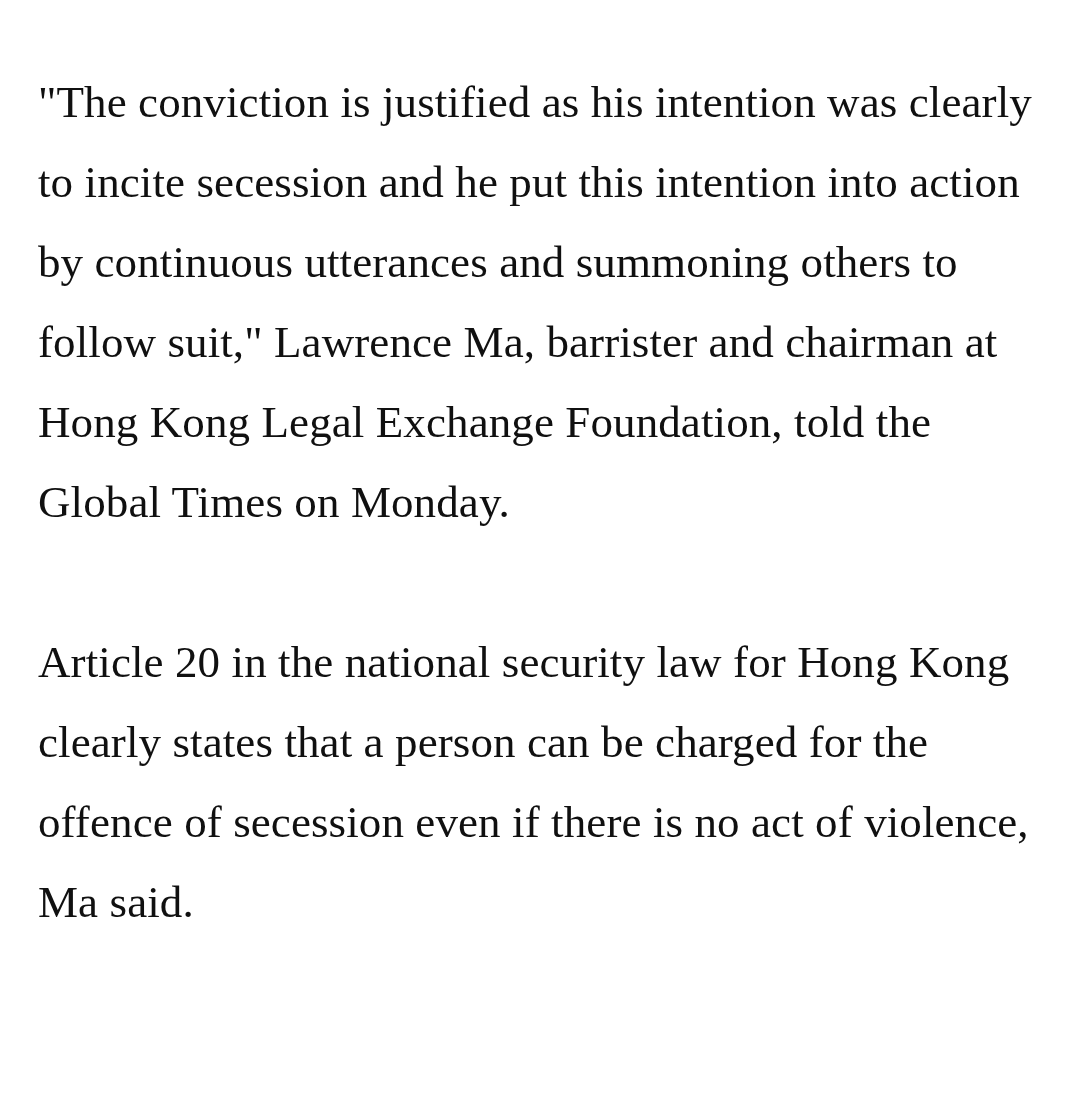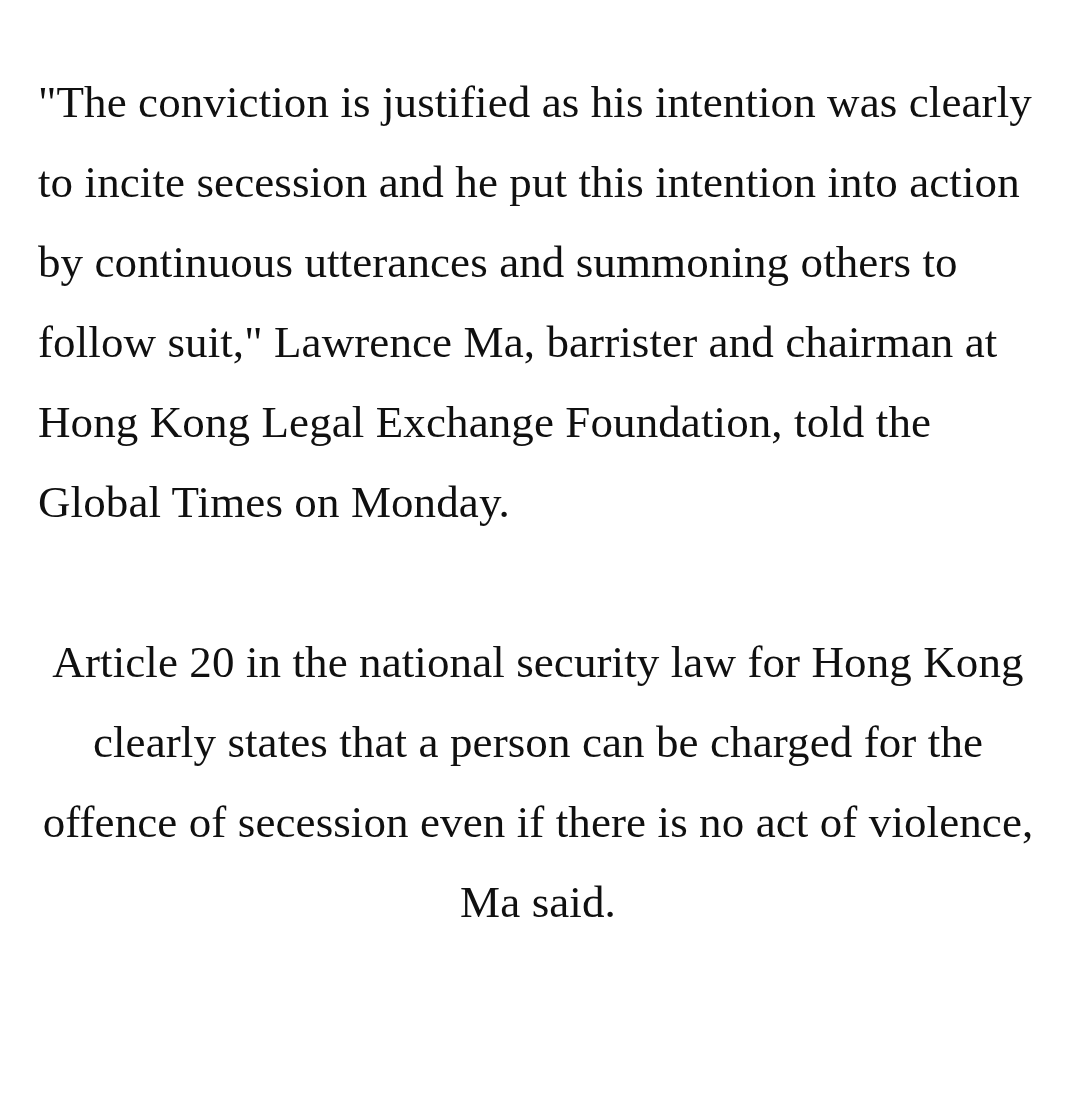--- a/index.html
+++ b/index.html
@@ -23,21 +23,20 @@
     margin: 0;
     font-size: 45px;
     line-height: 80px;
     letter-spacing: 0.1px;
     font-weight: 400;
     color: #101010;
     text-align: left;
   }
   .paragraph + .paragraph {
     margin-top: 80px;
-    text-align: center;
   }
 </style>
 </head>
 <body>
 
 <div class="article">
   <p class="paragraph">"The conviction is justified as his intention was clearly to incite secession and he put this intention into action by continuous utterances and summoning others to follow suit," Lawrence Ma, barrister and chairman at Hong Kong Legal Exchange Foundation, told the Global Times on Monday.</p>
   <p class="paragraph">Article 20 in the national security law for Hong Kong  clearly states that a person can be charged for the offence of secession even if there is no act of violence, Ma said.</p>
 </div>
 

